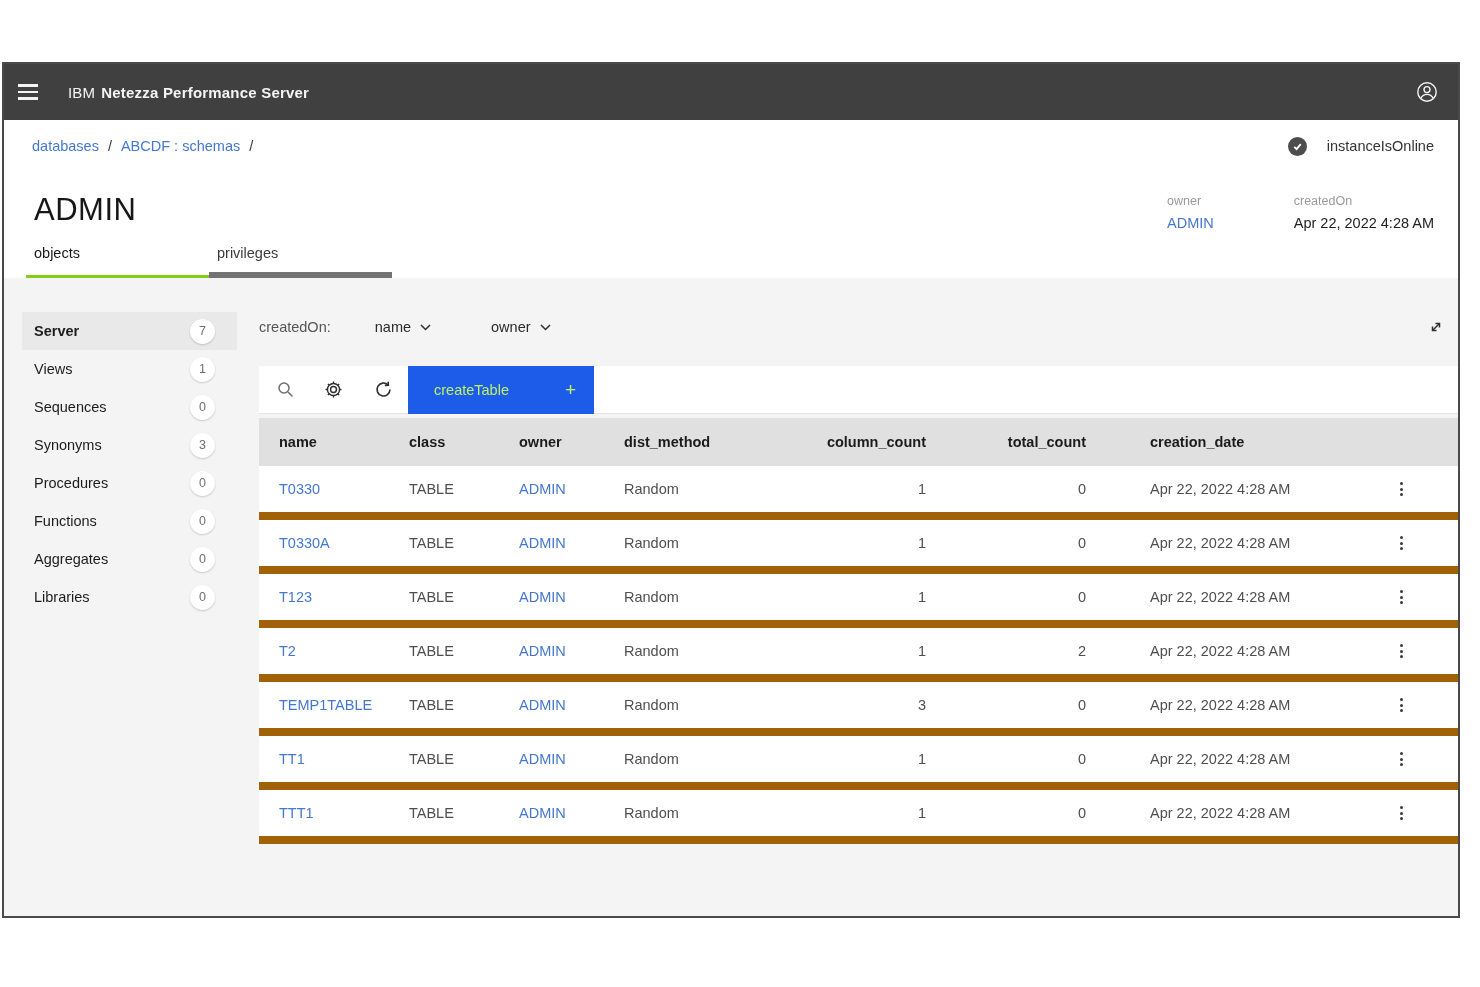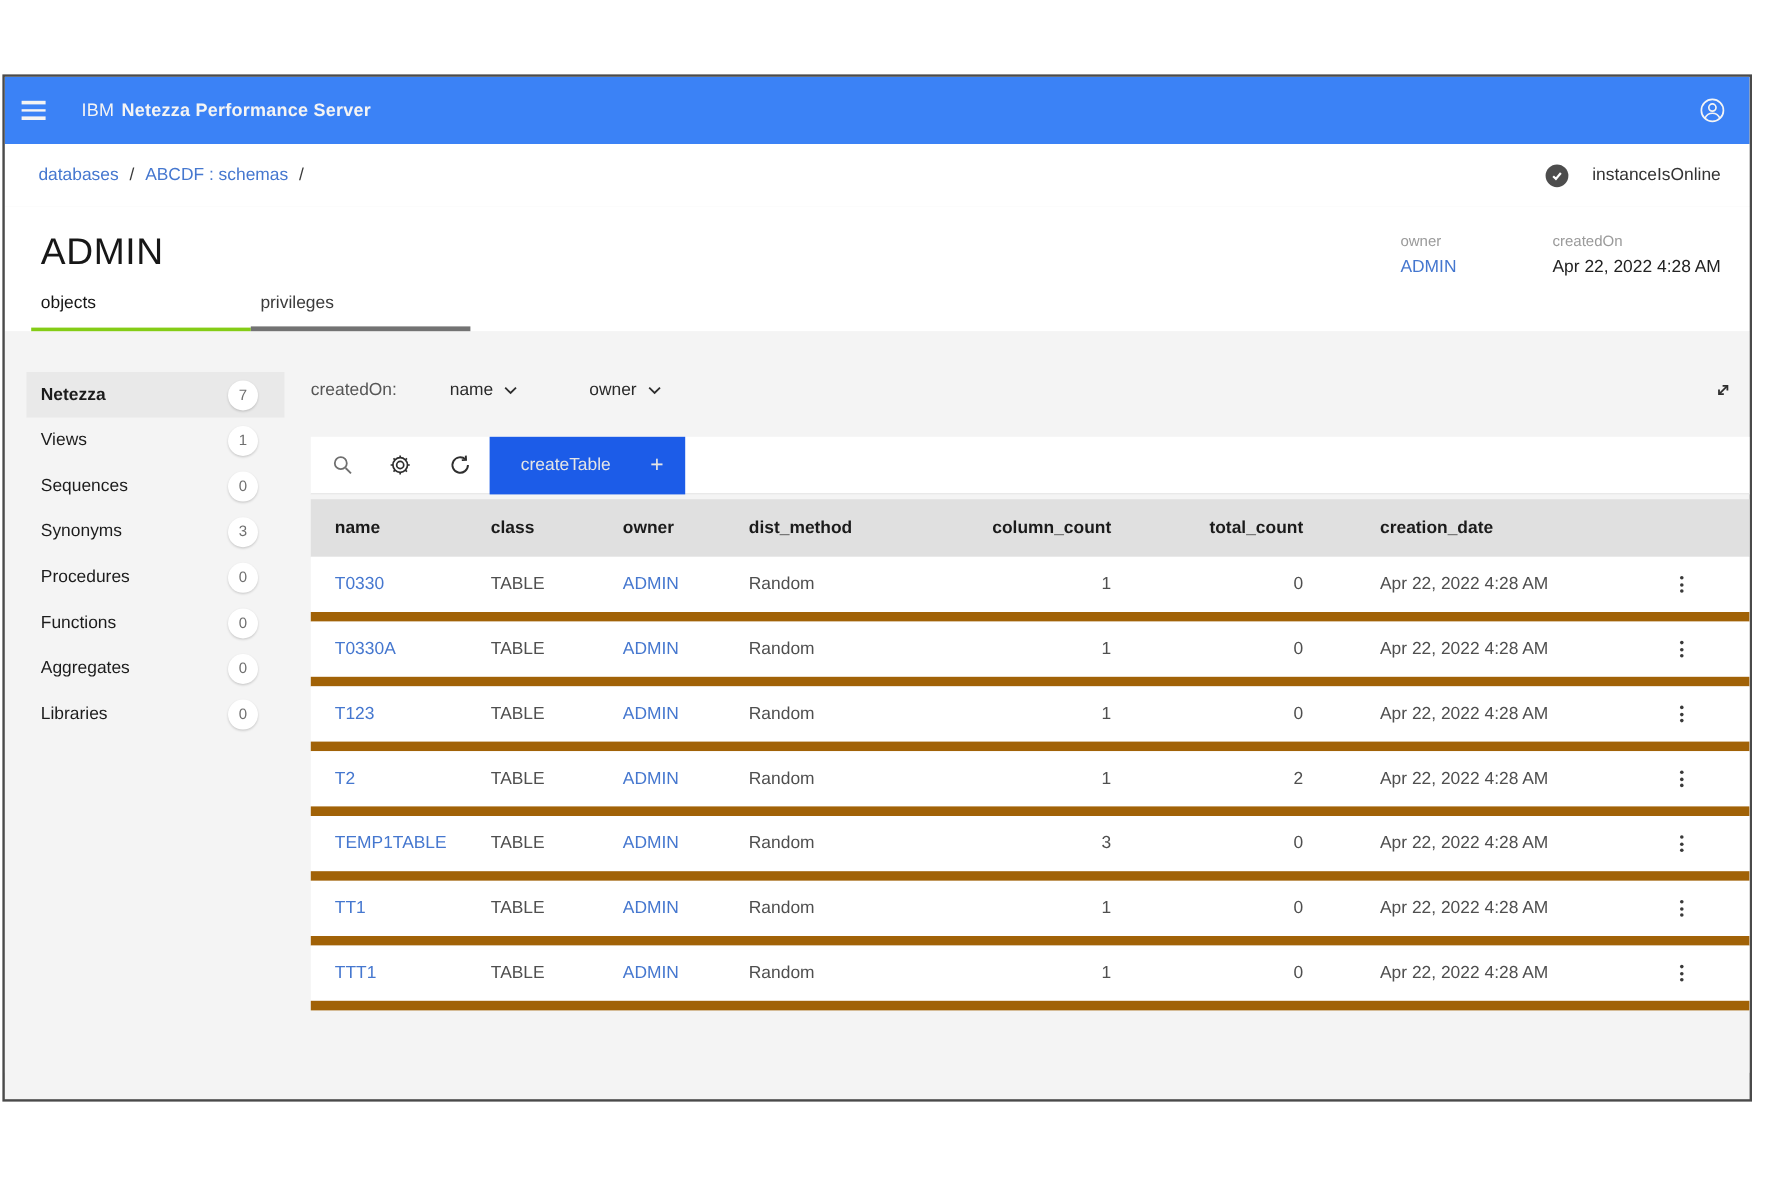--- a/index.html
+++ b/index.html
@@ -2,21 +2,21 @@
 <html><head>
 <meta charset="utf-8">
 <style>
   * { margin:0; padding:0; box-sizing:border-box; }
   html,body { width:1480px; height:987px; background:#ffffff; font-family:"Liberation Sans", sans-serif; overflow:hidden; }
 
   .window { position:absolute; left:2px; top:62px; width:1458px; height:856px;
             border:2px solid #4a4a4a; background:#f4f4f4; overflow:hidden; }
 
   
-  .topbar { height:56px; background:#3b82f6; display:flex; align-items:center; }
+  .topbar { height:56px; background:#404040; display:flex; align-items:center; }
   .hamburger { width:48px; height:56px; display:flex; flex-direction:column; gap:4px;
                align-items:center; justify-content:center; cursor:pointer; }
   .hamburger i { display:block; width:20px; height:2.5px; background:#f4f4f4; }
   .app-title { color:#f4f4f4; font-size:15px; margin-left:16px; letter-spacing:.2px; }
   .app-title .prefix { font-weight:400; margin-right:6px; }
   .app-title .name { font-weight:700; }
   .avatar-btn { margin-left:auto; margin-right:16px; width:30px; height:30px; border-radius:50%;
                 display:flex; align-items:center; justify-content:center; cursor:pointer; }
 
   
@@ -36,21 +36,21 @@
   .meta .pair { display:flex; flex-direction:column; gap:7px; }
   .meta .lbl { font-size:12.5px; color:#9a9a9a; }
   .meta .val { font-size:14.5px; color:#222; }
   .meta .val a { color:#4577cf; text-decoration:none; cursor:pointer; }
 
   
   .tabs { background:#fff; display:flex; padding-left:22px; }
   .tab { width:183px; padding:10px 8px 11px 8px; font-size:14.5px; color:#3b3b3b;
          border-bottom:2px solid transparent; cursor:pointer; }
   .tab.active { border-bottom:3px solid #84cc16; color:#161616; }
-  .tab:not(.active) { border-bottom:4px solid #737373; }
+  .tab:not(.active) { border-bottom:6px solid #737373; }
 
   
   .content { display:flex; background:#f4f4f4; height:618px; padding-top:34px; }
 
   .sidebar { width:215px; margin-left:18px; flex-shrink:0; }
   .side-item { height:38px; display:flex; align-items:center; justify-content:space-between;
                padding:0 22px 0 12px; font-size:14.5px; color:#1c1c1c; cursor:pointer; }
   .side-item.selected { background:#e9e9e9; font-weight:700; }
   .badge { min-width:25px; height:25px; border-radius:50%; background:#fff; color:#6f6f6f;
            font-size:12.5px; display:flex; align-items:center; justify-content:center;
@@ -64,21 +64,21 @@
   .filter-dd { display:flex; align-items:center; gap:9px; margin-right:60px; font-size:14.5px;
                color:#2a2a2a; cursor:pointer; }
   .expand-btn { margin-left:auto; cursor:pointer; display:flex; align-items:center; }
 
   .search-row { height:48px; background:#fff; display:flex; align-items:center; border-bottom:1px solid #e4e4e4; }
   .search-icon { margin:0 14px 0 18px; display:flex; }
   .search-input { border:none; outline:none; flex:1; font-size:14.5px; color:#161616;
                   font-family:"Liberation Sans",sans-serif; background:transparent; }
   .search-input::placeholder { color:#8d8d8d; }
   .icon-btn { width:50px; height:48px; display:flex; align-items:center; justify-content:center; cursor:pointer; }
-  .create-btn { width:163px; height:48px; background:#1c5ce8; border:none; color:#e5e5e5;
+  .create-btn { width:186px; height:48px; background:#1c5ce8; border:none; color:#bef264;
                 font-size:14.5px; display:flex; align-items:center; justify-content:space-between;
                 padding:0 18px 0 26px; cursor:pointer; font-family:"Liberation Sans",sans-serif; }
   .create-btn .plus { font-size:19px; font-weight:400; }
 
   .thead { height:48px; background:#e0e0e0; display:flex; align-items:center; margin-top:4px;
            font-size:14.5px; font-weight:700; color:#1b1b1b; }
   .trow { height:54px; background:#fff; display:flex; align-items:center;
           border-bottom:8px solid #a16207; font-size:14.5px; color:#4f4f4f; }
   .td, .th { padding:0 4px; }
   .col-name  { width:146px; padding-left:20px; }
@@ -153,21 +153,21 @@
 
   <div class="tabs">
       <div class="tab active"><span>objects</span></div>
       <div class="tab"><span>privileges</span></div>
     </div>
 
   <div class="content">
 
     <div class="sidebar">
         <div class="side-item selected">
-    <span>Netezza</span>
+    <span>Server</span>
     <span class="badge">7</span>
   </div>
         <div class="side-item">
     <span>Views</span>
     <span class="badge">1</span>
   </div>
         <div class="side-item">
     <span>Sequences</span>
     <span class="badge">0</span>
   </div>

